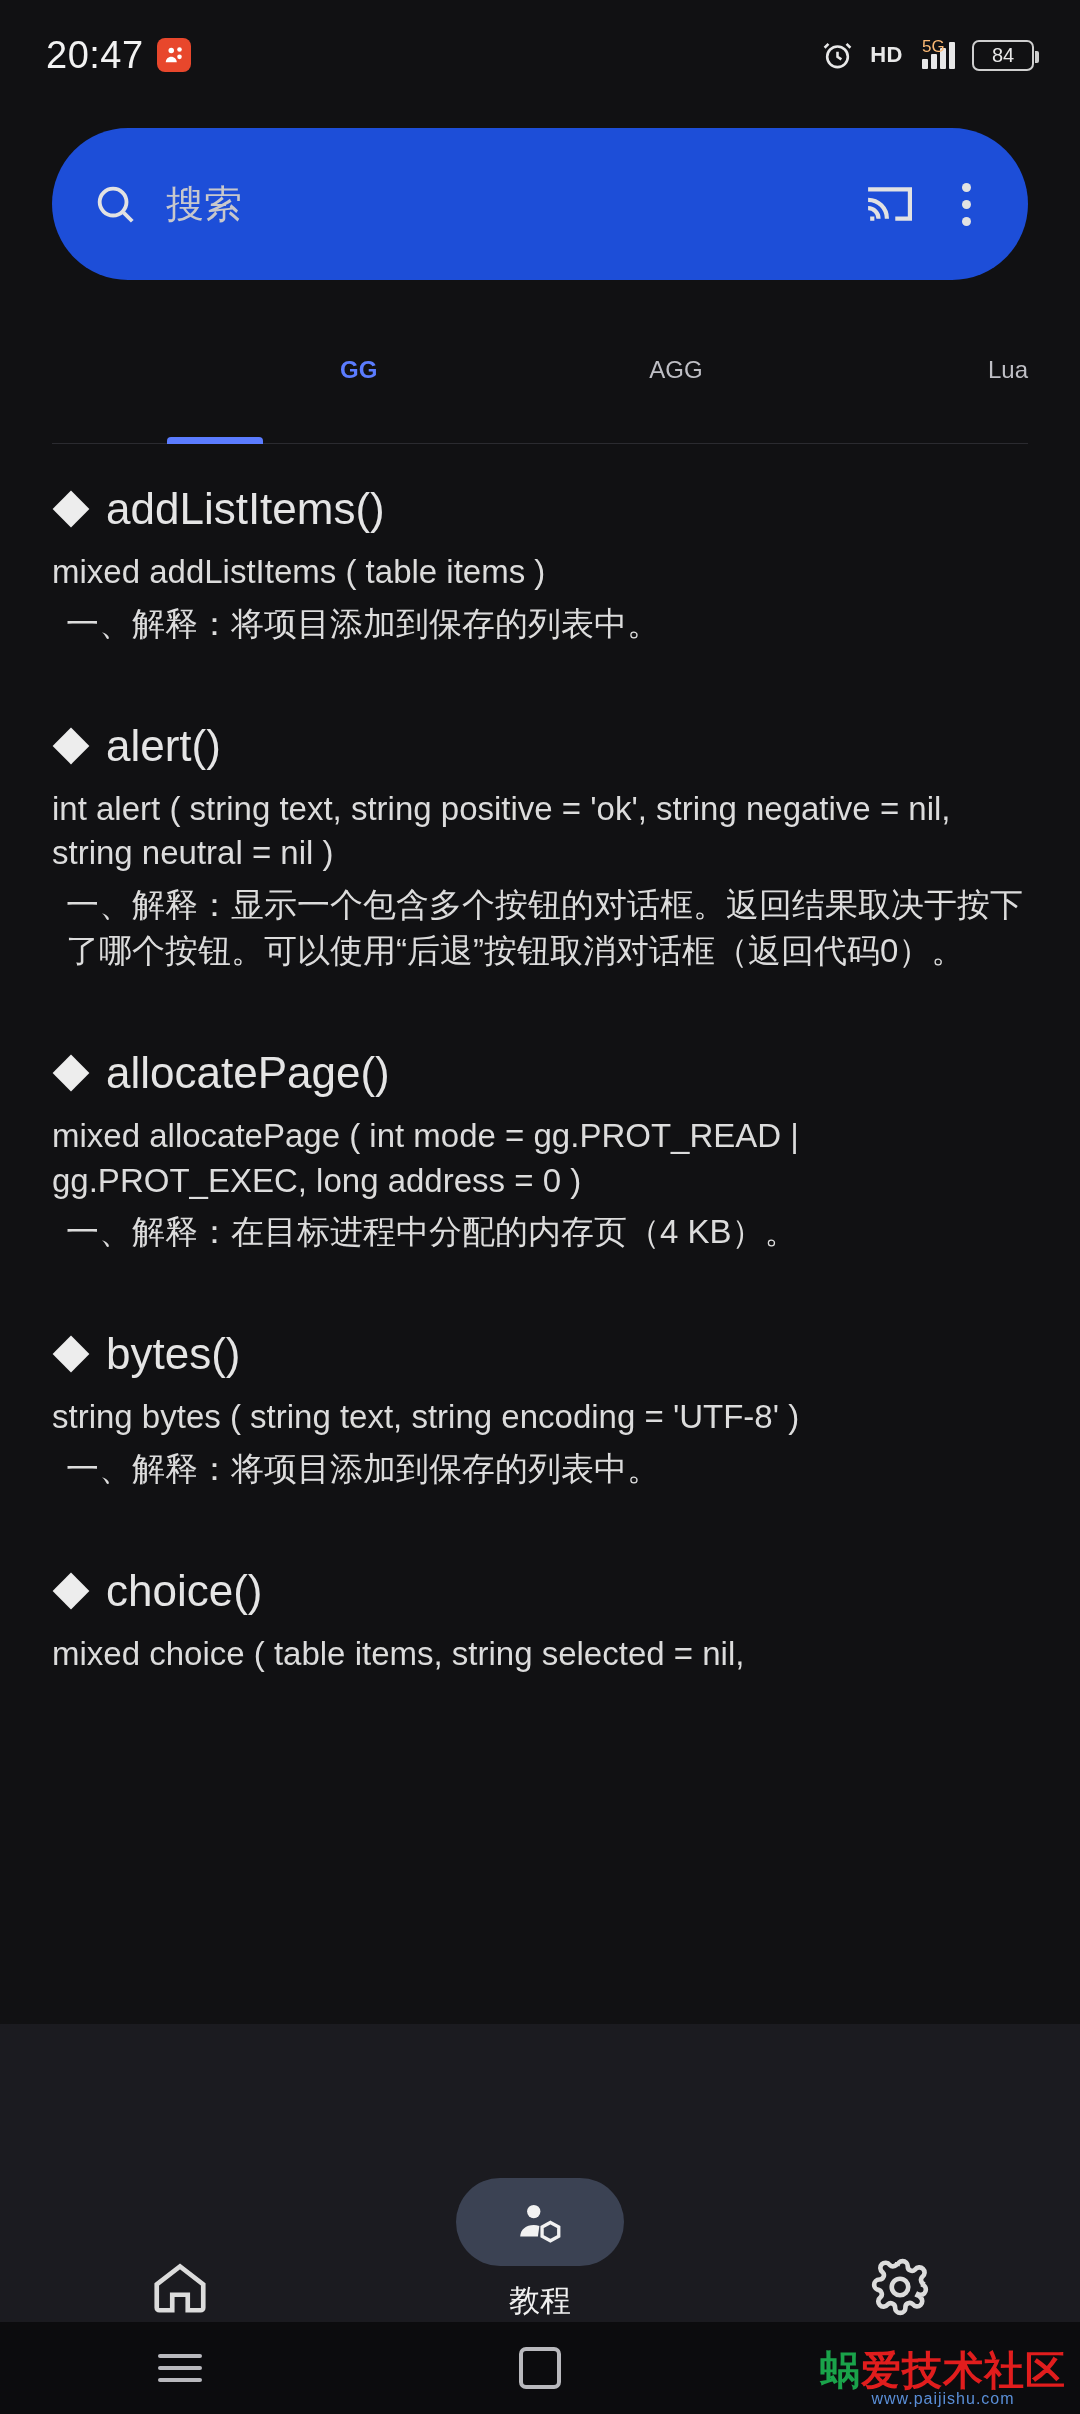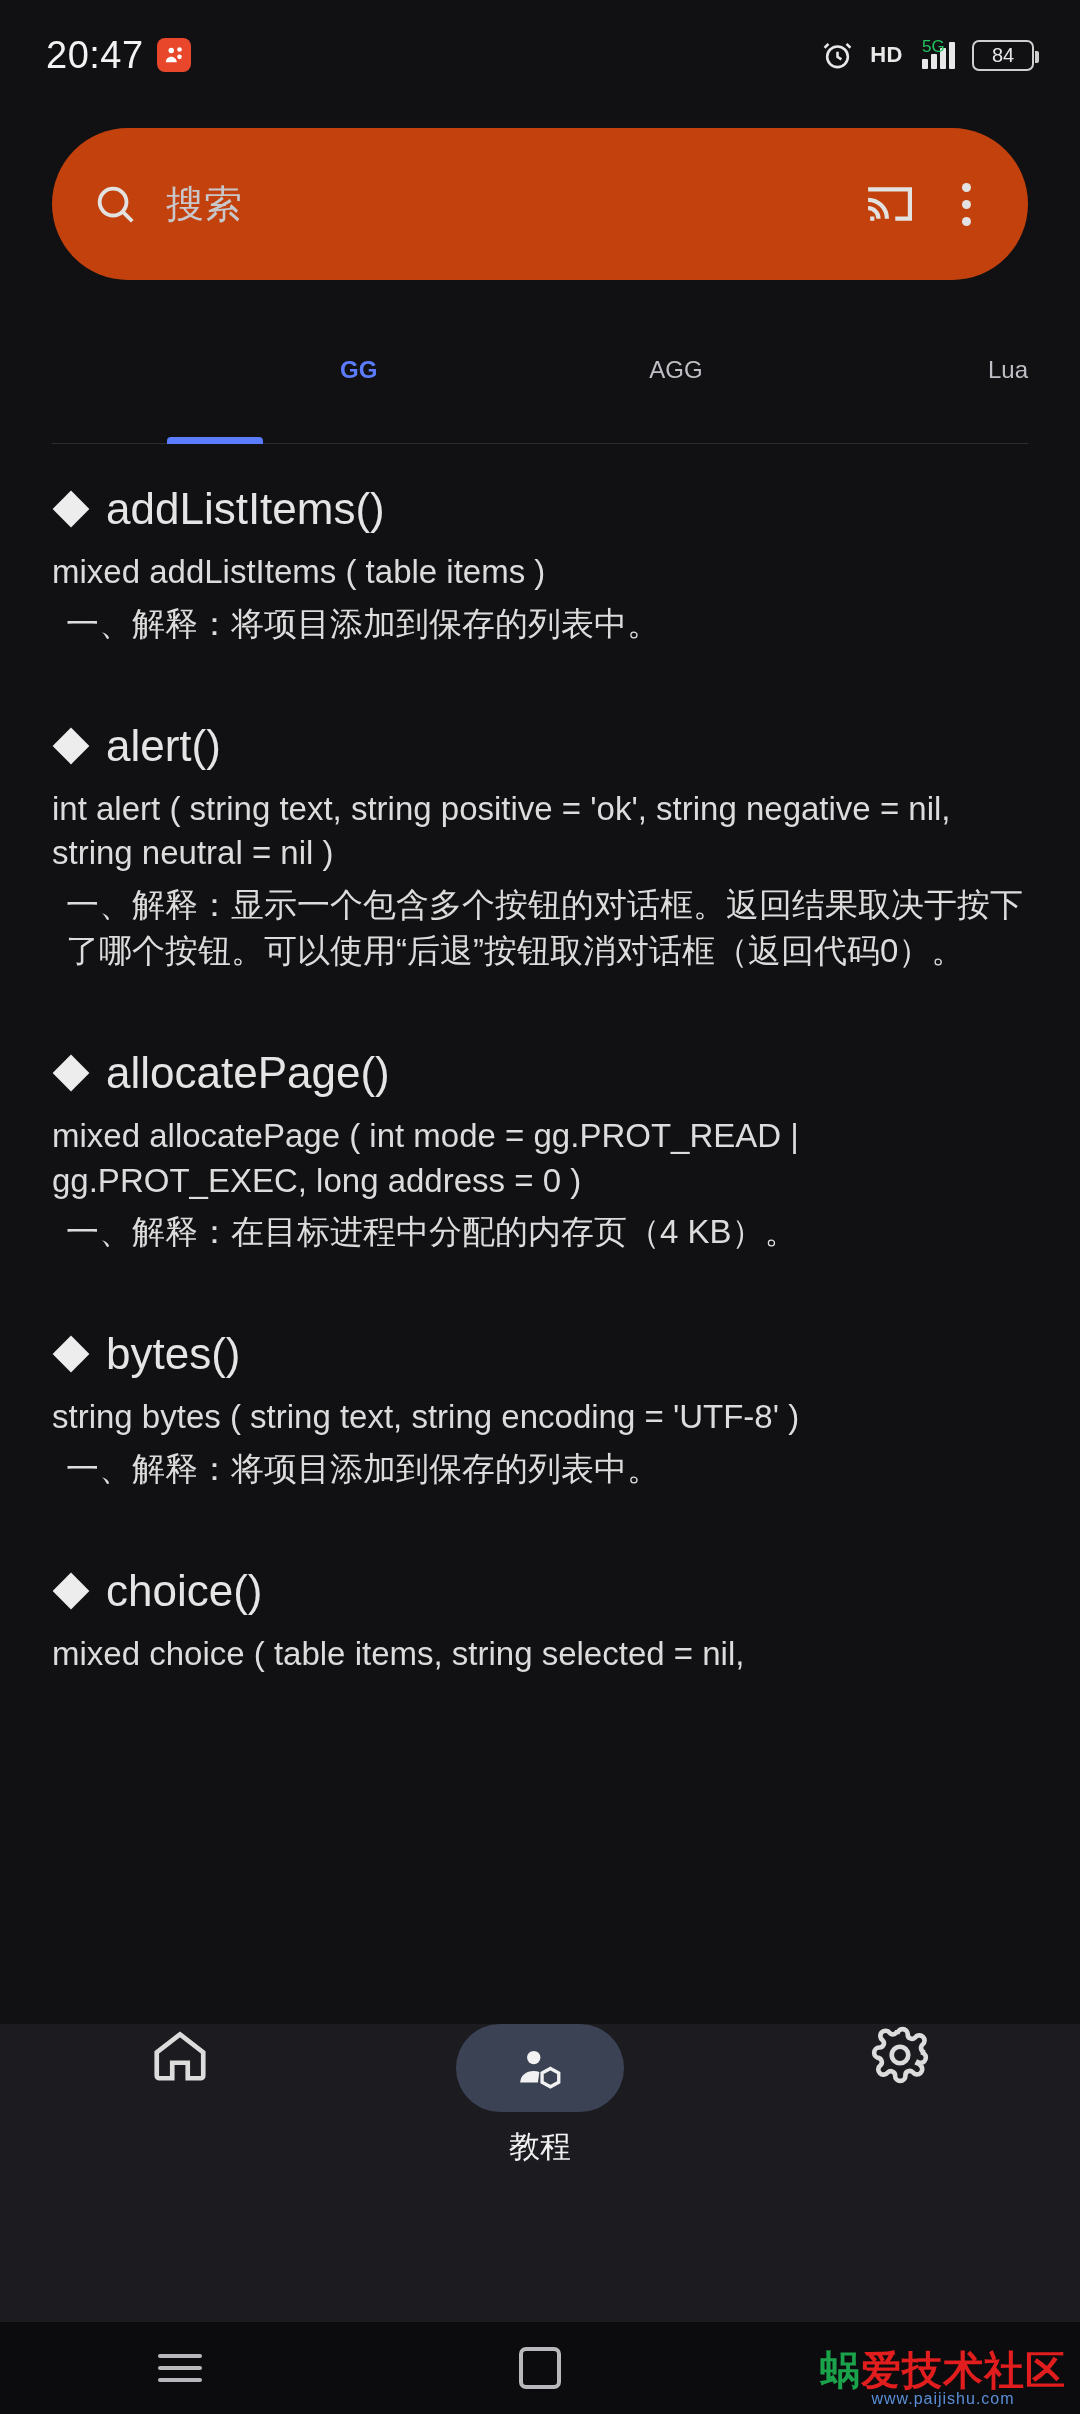--- a/index.html
+++ b/index.html
@@ -18,21 +18,21 @@
     padding:0 46px; justify-content:space-between;
   }
   .status-left { display:flex; align-items:center; gap:13px; }
   .clock { font-size:38px; color:#f2f2f2; letter-spacing:0.5px; }
   .app-badge {
     width:34px; height:34px; border-radius:8px;
     background:#e8472c; display:flex; align-items:center; justify-content:center;
     font-size:19px; color:#fff;
   }
   .status-right { display:flex; align-items:center; gap:17px; }
-  .si { display:flex; align-items:center; justify-content:center; color:#22c55e; }
+  .si { display:flex; align-items:center; justify-content:center; color:#fdba74; }
   .hd-ico {
     font-size:22px; font-weight:bold; letter-spacing:0.5px;
     border:none; color:#e8e8e8;
   }
   .net-ico { display:flex; align-items:flex-end; gap:3px; position:relative; }
   .net-ico .lbl { font-size:17px; position:absolute; top:-4px; left:2px; }
   .bars { display:flex; align-items:flex-end; gap:3px; height:28px; margin-left:2px; }
   .bars i { width:6px; background:#e8e8e8; display:block; border-radius:1px; }
   .bars i:nth-child(1){ height:10px; }
   .bars i:nth-child(2){ height:15px; }
@@ -44,21 +44,21 @@
     font-size:20px; color:#e8e8e8;
   }
   .battery:after{
     content:""; position:absolute; right:-7px; top:9px; width:4px; height:12px;
     background:#cfcfcf; border-radius:0 2px 2px 0;
   }
 
   
   .searchwrap { padding:18px 52px 0 52px; }
   .searchbar {
-    height:152px; border-radius:76px; background:#c2410c;
+    height:152px; border-radius:76px; background:#1d4ed8;
     display:flex; align-items:center; padding:0 40px; gap:28px;
   }
   .search-icon { width:46px; height:46px; flex:0 0 46px; }
   .search-text { font-size:38px; color:#c8c8cc; flex:1; }
   .cast-icon { width:54px; height:46px; flex:0 0 54px; }
   .more-icon {
     width:44px; flex:0 0 44px; display:flex; flex-direction:column;
     align-items:center; gap:8px;
   }
   .more-icon span { width:9px; height:9px; border-radius:50%; background:#e2e2e2; display:block; }
@@ -89,21 +89,21 @@
     width:26px; height:26px; background:#ededed; transform:rotate(45deg);
     flex:0 0 26px; margin-left:6px;
   }
   .entry-name { font-size:44px; color:#e5e5e5; }
   .entry-sig { font-size:33px; color:#dcdcdc; line-height:1.35; }
   .entry-desc { font-size:33px; color:#dcdcdc; line-height:1.4; margin-top:6px; padding-left:14px; }
 
   
   .bottomnav {
     position:absolute; left:0; right:0; bottom:92px; height:298px;
-    background:#1b1b20; display:flex; align-items:flex-start;
+    background:#1b1b20; display:flex; align-items:flex-end;
   }
   .nav-item { flex:1; display:flex; flex-direction:column; align-items:center; justify-content:center; gap:14px; }
   .nav-pill {
     width:168px; height:88px; border-radius:44px; background:#3b4253;
     display:flex; align-items:center; justify-content:center;
   }
   .nav-label { font-size:31px; color:#f0f0f0; }
 
   
   .sysnav {

